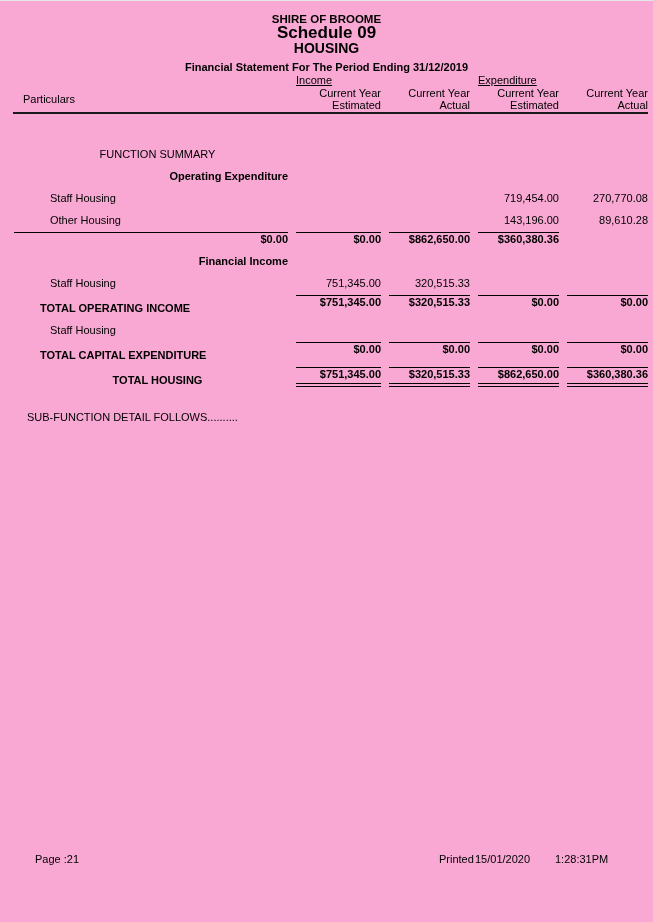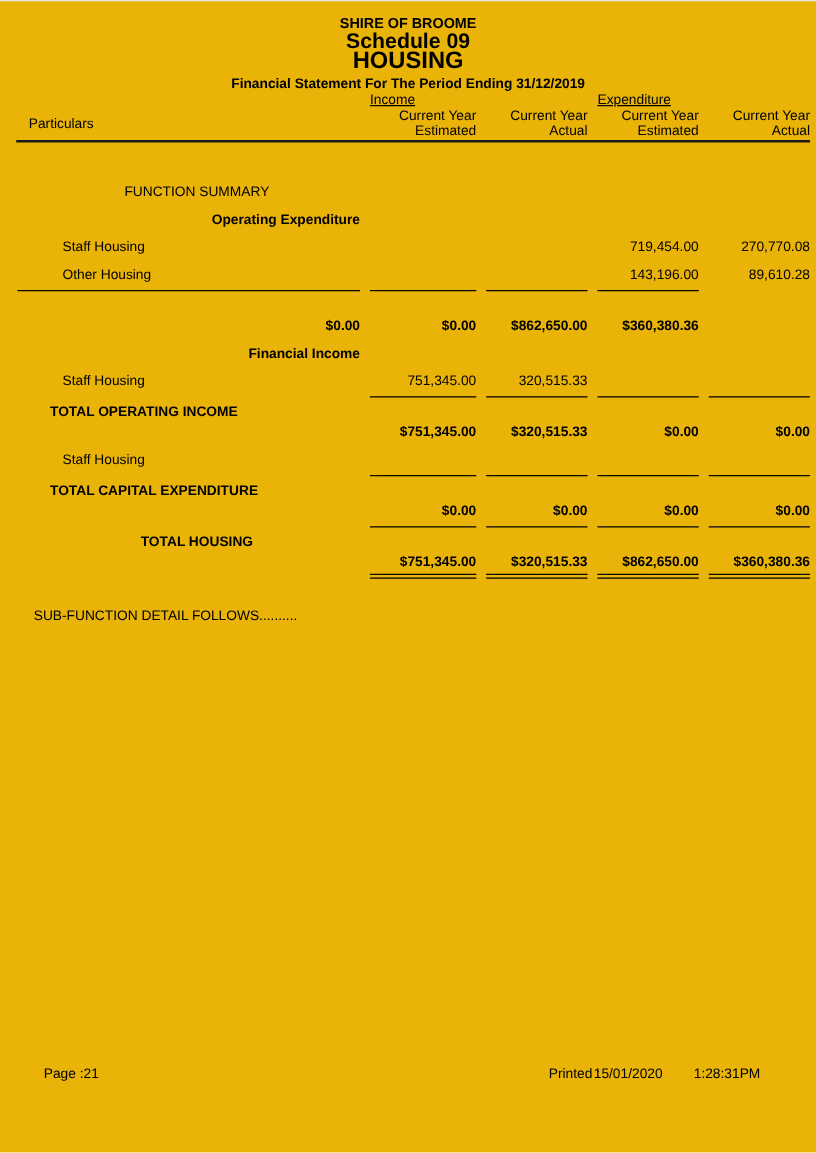--- a/index.html
+++ b/index.html
@@ -1,32 +1,32 @@
 <!DOCTYPE html>
 <html><head>
 <meta charset="utf-8">
 <style>
   html,body { margin:0; padding:0; background:#ffffff; }
   .page {
     position: relative;
     width: 653px;
     height: 922px;
-    background: #eab308;
+    background: #f9a8d4;
     color: #000;
     font-family: "Liberation Sans", "DejaVu Sans", sans-serif;
     font-size: 11px;
     overflow: hidden;
     border-top: 1px solid #e6e6e6;
     box-sizing: border-box;
   }
   
   .doc-header { padding-top: 11px; text-align: center; }
   .doc-header .org      { font-weight: bold; font-size: 11.5px; line-height: 14px; }
   .doc-header .schedule { font-weight: bold; font-size: 17px;   line-height: 14px; }
-  .doc-header .title    { font-weight: bold; font-size: 19px; line-height: 17px; }
+  .doc-header .title    { font-weight: bold; font-size: 14px; line-height: 17px; }
   .doc-header .subtitle { font-weight: bold; font-size: 11px;   line-height: 13px; margin-top: 4px; }
 
   
   .grid {
     display: grid;
     grid-template-columns: 1fr 85px 81px 81px 81px;
     column-gap: 8px;
     margin: 0 5px 0 14px;
   }
   .table-head { margin-top: 0; }
@@ -46,21 +46,21 @@
   .trow { line-height: 13px; margin-top: 9px; }
   .trow .lbl { white-space: nowrap; }
   .trow .val { text-align: right; white-space: nowrap; }
   .trow.r-section-plain { margin-top: 34px; }
   .trow.r-section .lbl { font-weight: bold; text-align: right; }
   .trow.r-total  { margin-top: 5px; }
   .trow.r-total .lbl, .trow.r-grand .lbl { font-weight: bold; padding-top: 7px; }
   .trow.r-total .val, .trow.r-grand .val {
     font-weight: bold;
     border-top: 1.5px solid #000;
-    padding-top: 22px;
+    padding-top: 0;
   }
   .trow.r-grand { margin-top: 5px; }
   .trow.r-grand .val {
     border-bottom: 4px double #000;
     padding-bottom: 2px;
   }
   .pl0 { padding-left: 13px; text-align: center; }
   .pl1 { padding-left: 26px; }
   .pl2 { padding-left: 36px; }
 

